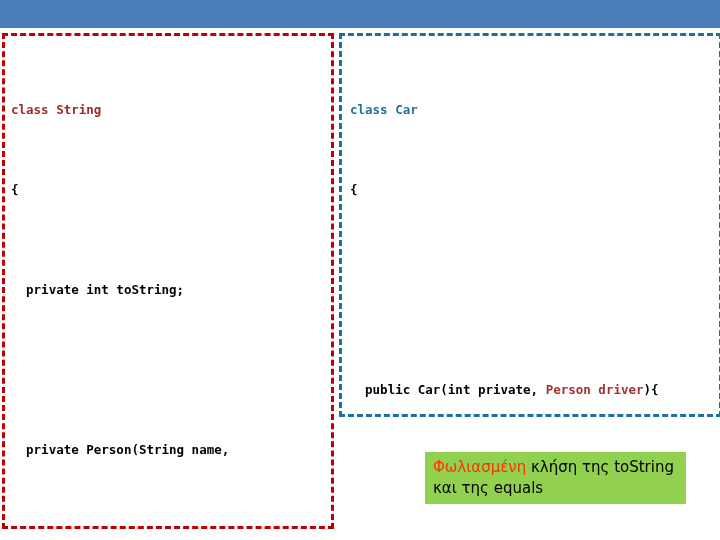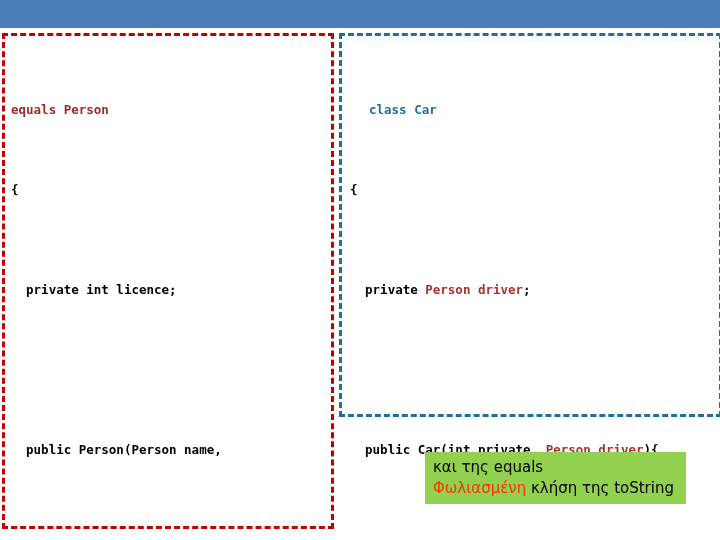--- a/index.html
+++ b/index.html
@@ -48,21 +48,21 @@
     white-space: pre;
     color: #000000;
     padding: 4px 0 0 6px;
   }
   #car-box .code { padding-left: 8px; }
 
   .code .ln { display: block; height: 20px; }
 
   
   .tok-classname-red  { color: #9e2b2b; }
-  .tok-classname-blue { color: #1f6f9c; margin-left: 19px; }
+  .tok-classname-blue { color: #1f6f9c; }
   .tok-red            { color: #a63232; }
 
   
   #note-box {
     position: absolute;
     left: 425px; top: 452px;
     width: 261px; height: 52px;
     background: #92d050;
     box-sizing: border-box;
     padding: 5px 8px 0 8px;
@@ -77,30 +77,30 @@
   #note-box .note-em { color: #ff3300; }
 </style>
 </head>
 <body>
 
 <div id="header-bar"></div>
 
 <div id="person-box" class="code-box">
   <div class="code">
 
-    <span class="ln"><span class="tok-classname-red">equals Person</span></span>
+    <span class="ln"><span class="tok-classname-red">class String</span></span>
 
     <span class="ln"><span>{</span></span>
 
 
-    <span class="ln"><span>  private int licence;</span></span>
+    <span class="ln"><span>  private int toString;</span></span>
 
     <span class="ln"><span></span></span>
 
-    <span class="ln"><span>  public Person(Person name,</span></span>
+    <span class="ln"><span>  private Person(String name,</span></span>
 
     
 
     
 
     
 
     
 
     
@@ -135,21 +135,20 @@
 </div>
 
 <div id="car-box" class="code-box">
   <div class="code">
 
     <span class="ln"><span class="tok-classname-blue">class Car</span></span>
 
     <span class="ln"><span>{</span></span>
 
 
-    <span class="ln"><span>  private </span><span class="tok-red">Person driver</span><span>;</span></span>
 
     <span class="ln"><span></span></span>
 
     <span class="ln"><span>  public Car(int private, </span><span class="tok-red">Person driver</span><span>){</span></span>
 
     
 
     
 
     
@@ -177,15 +176,15 @@
     
 
     
 
     
 
   </div>
 </div>
 
 <div id="note-box">
+  <div class="note-line"><span class="note-em">Φωλιασμένη</span><span> κλήση της toString</span></div>
   <div class="note-line">και της equals</div>
-  <div class="note-line"><span class="note-em">Φωλιασμένη</span><span> κλήση της toString</span></div>
 </div>
 
 </body></html>

